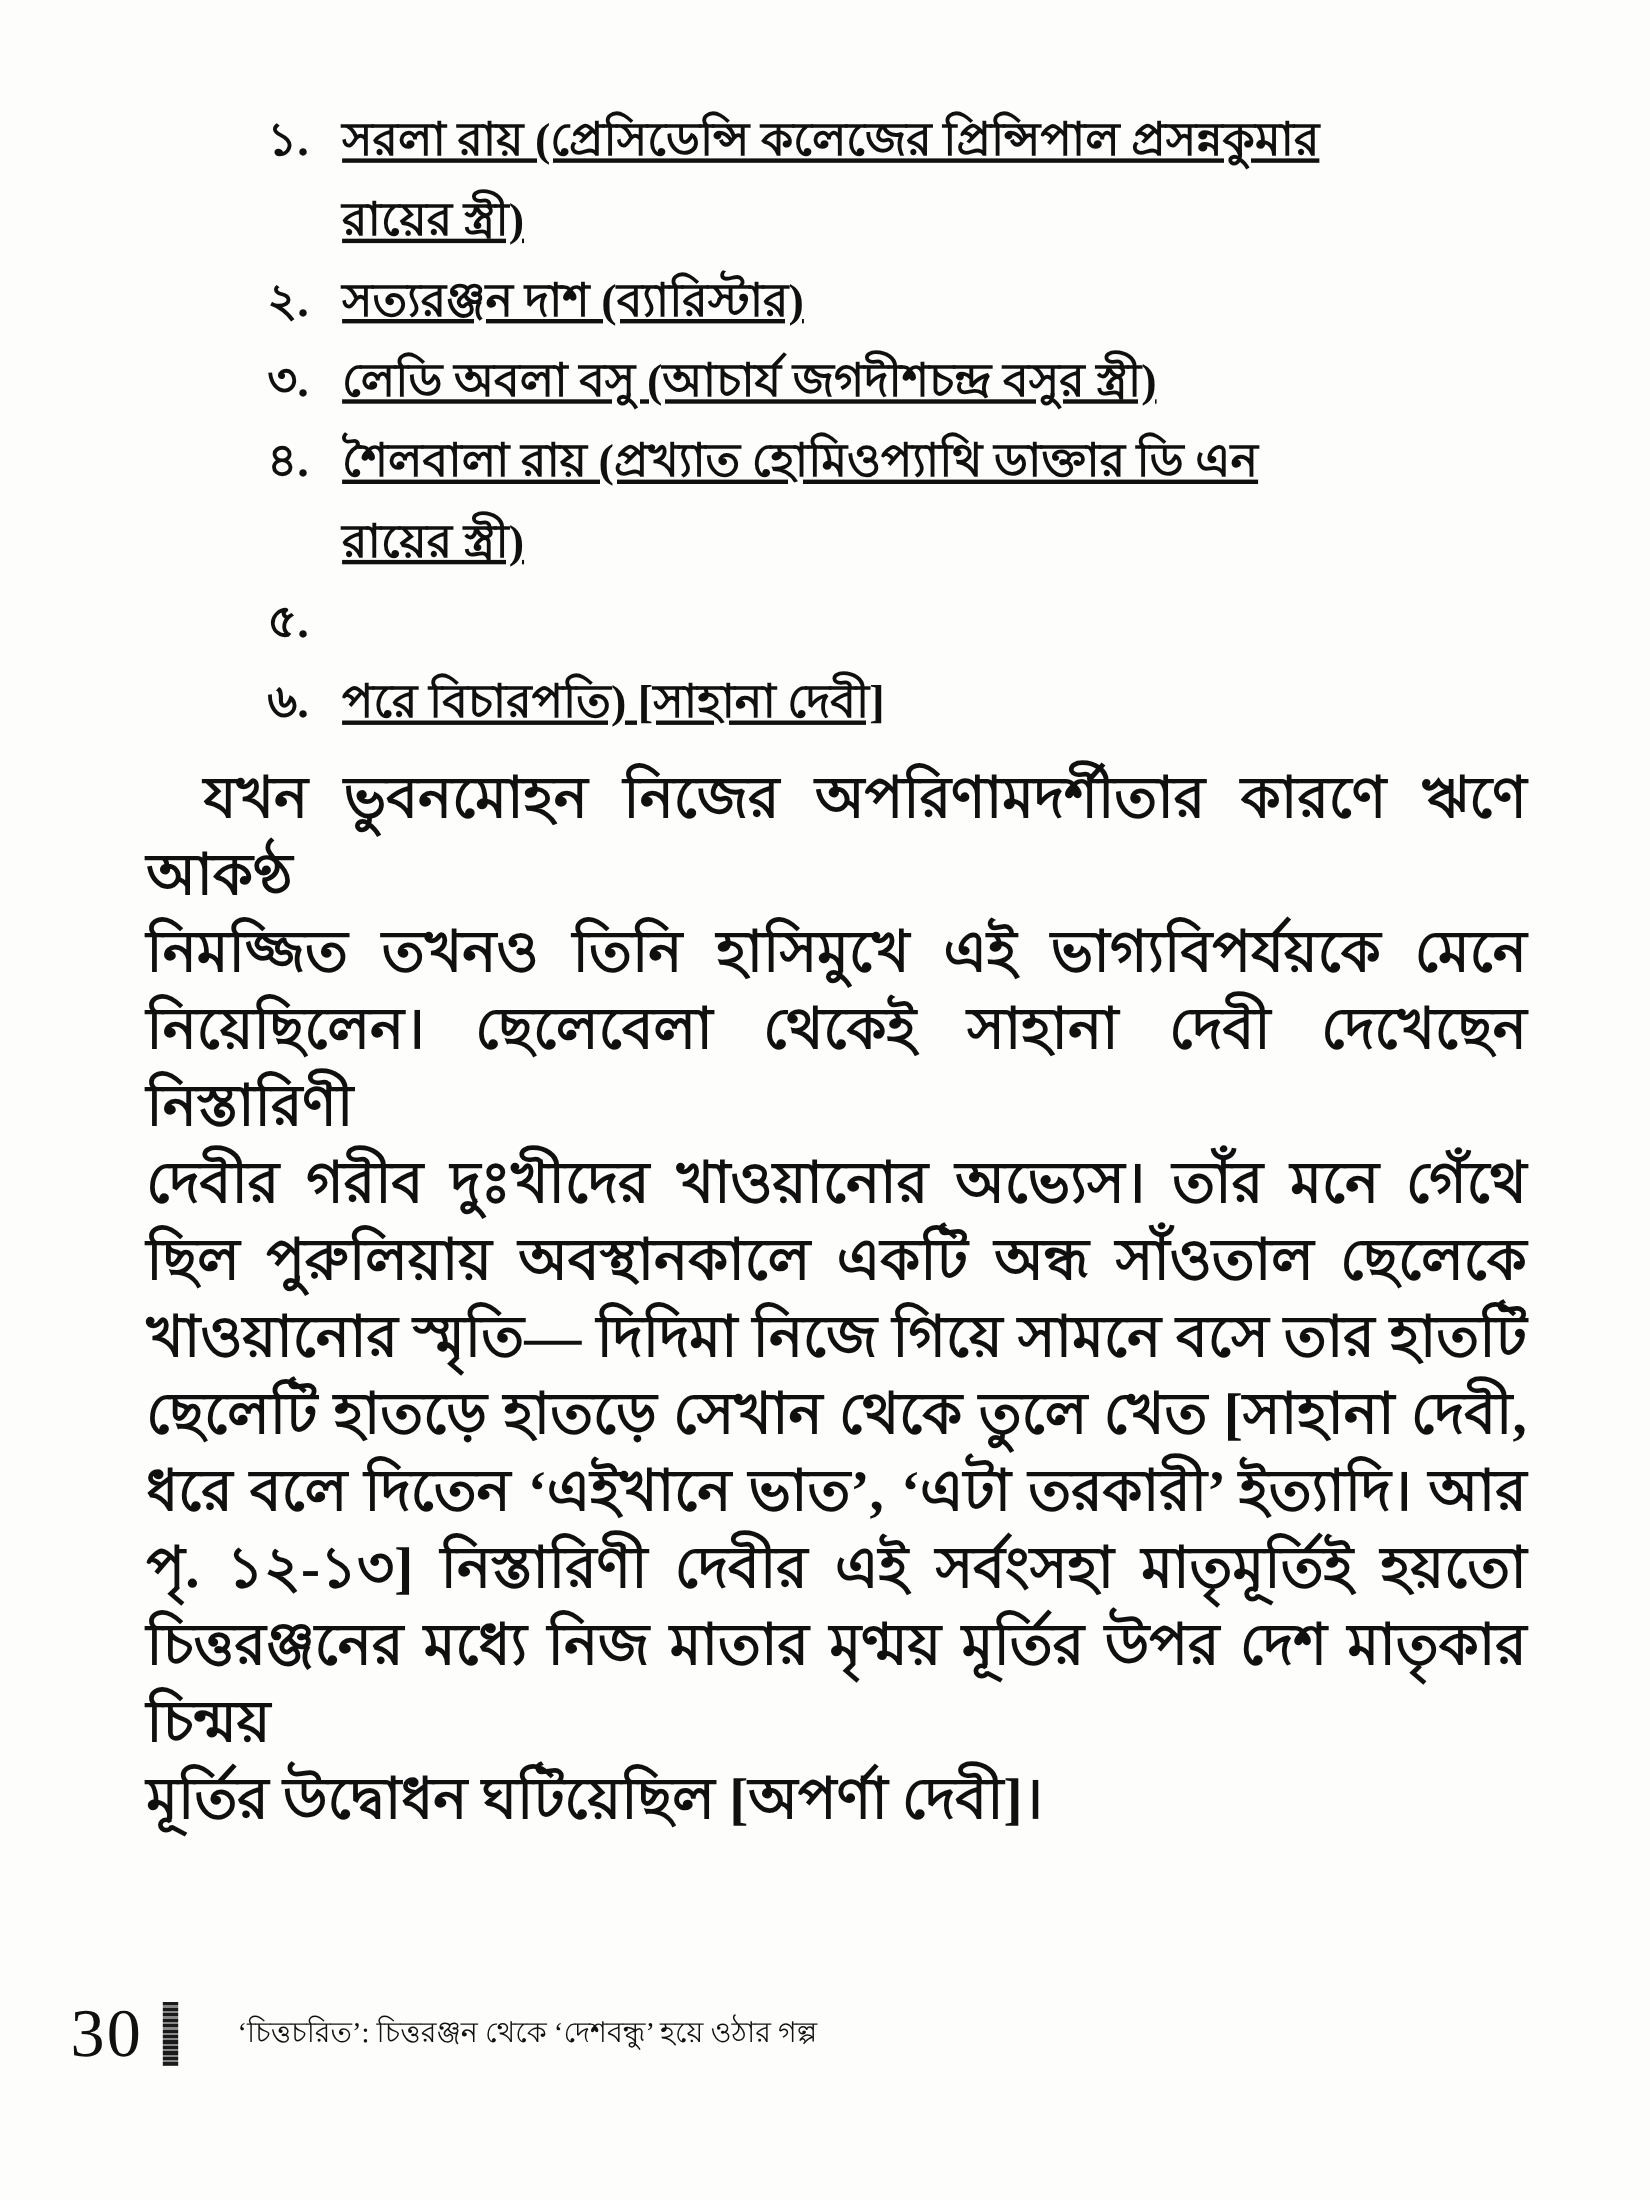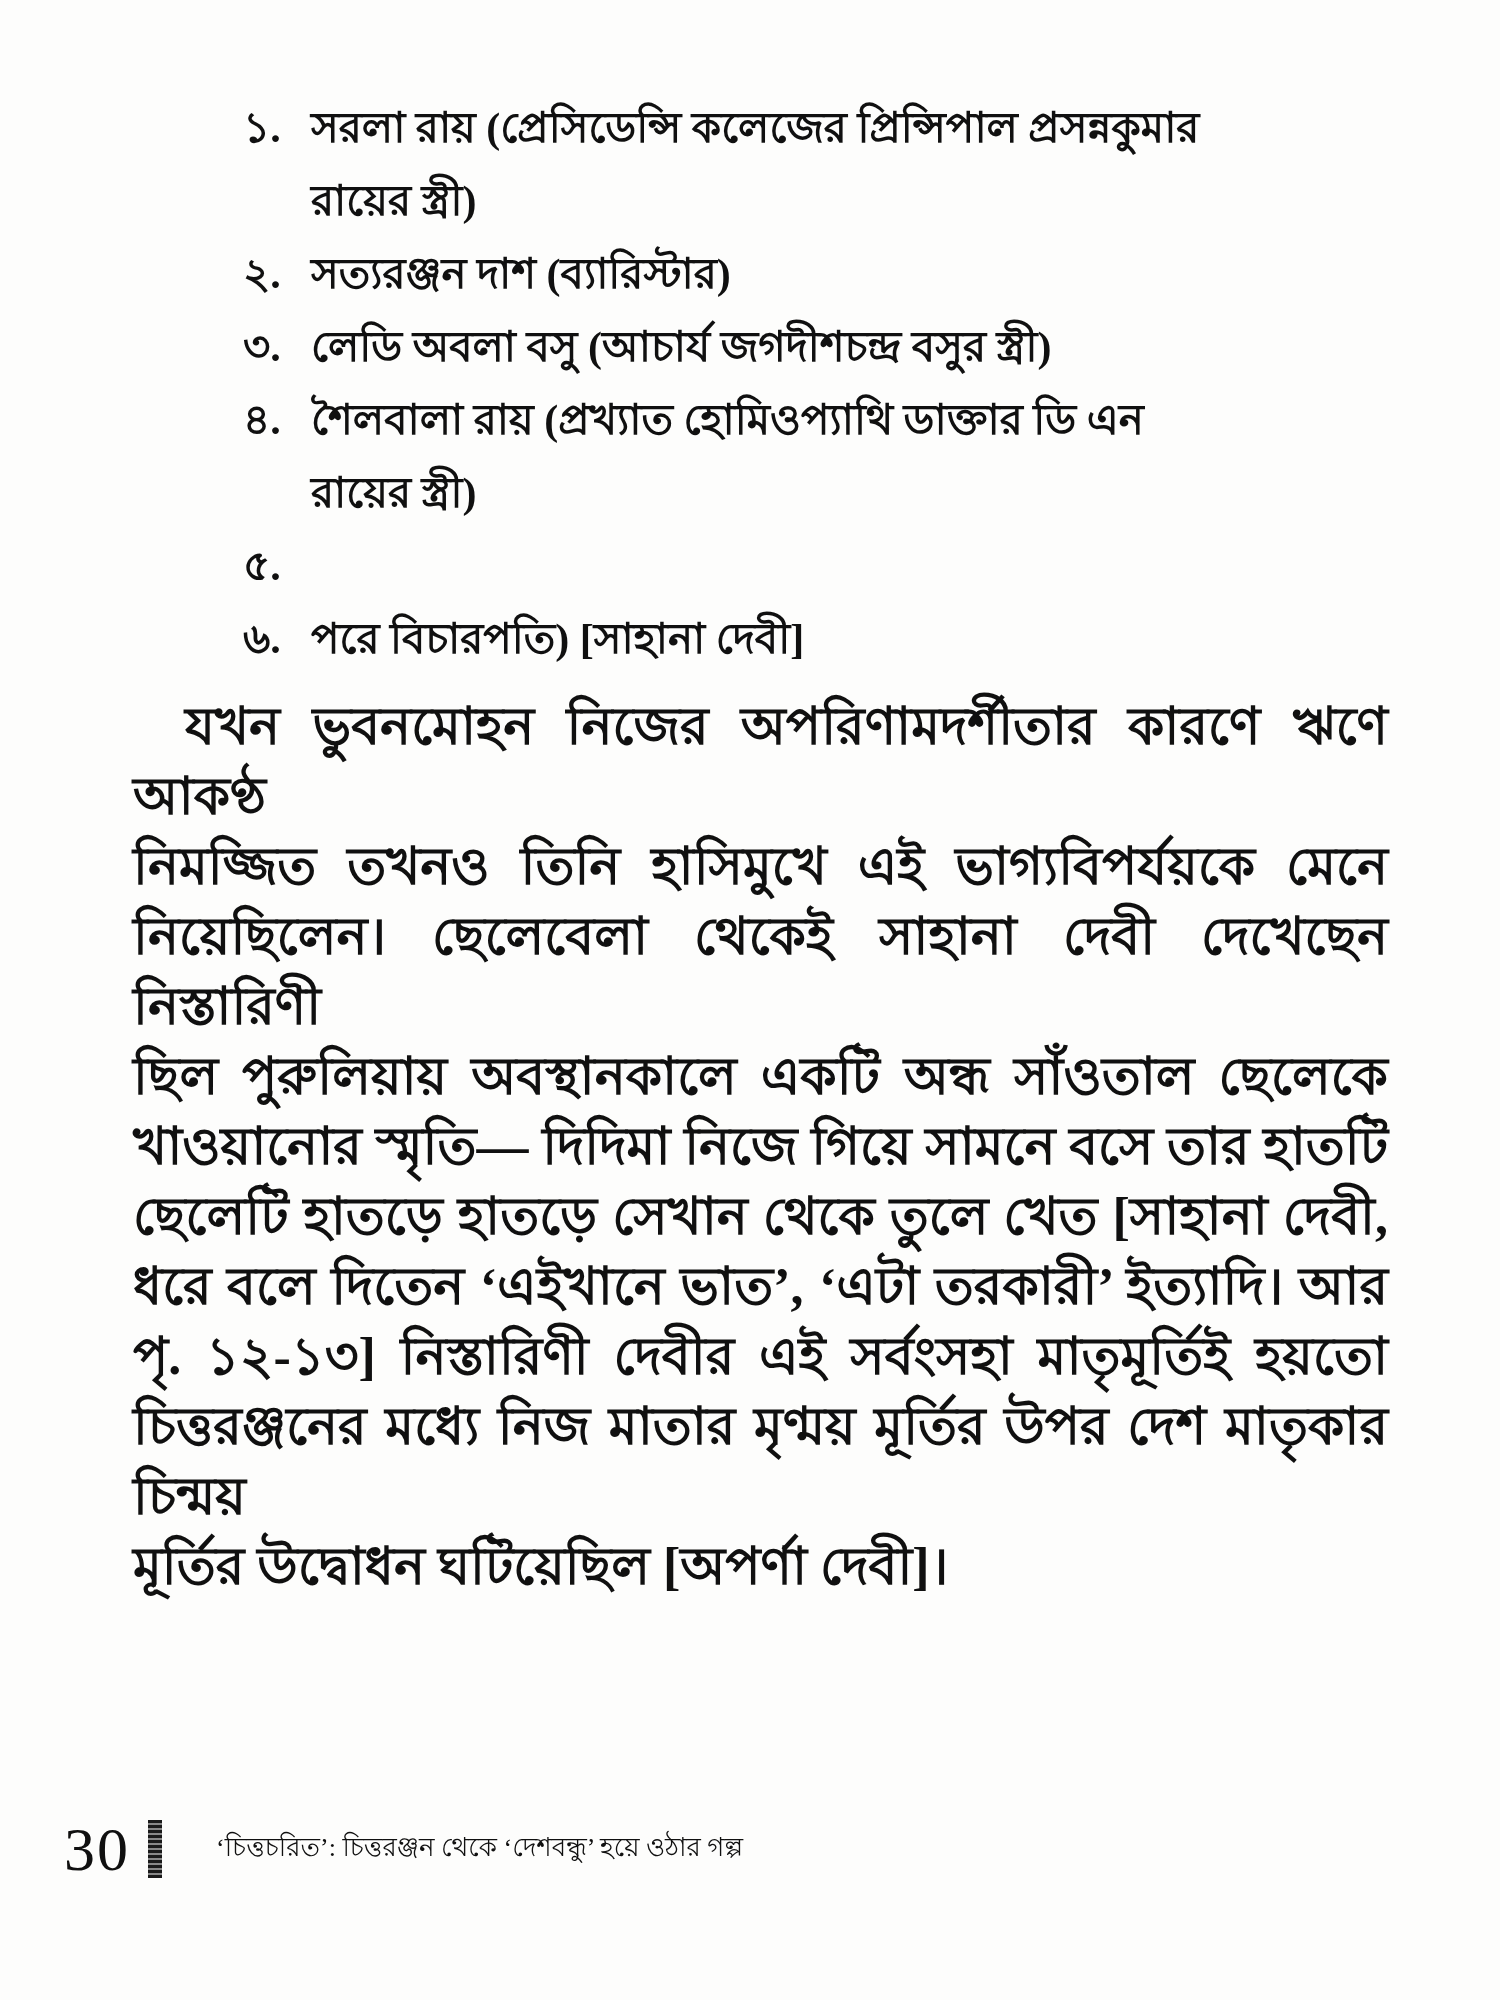--- a/index.html
+++ b/index.html
@@ -32,20 +32,21 @@
   .list-item {
     display: flex;
     align-items: flex-start;
   }
   .list-number {
     flex: 0 0 68px;
     line-height: 73px;
   }
   .list-body {
     flex: 1 1 auto;
+    text-decoration: underline;
   }
   .list-line {
     line-height: 73px;
     white-space: nowrap;
   }
   
   .paragraph {
     font-size: 52px;
     font-weight: 700;
   }
@@ -140,20 +141,21 @@
           <div class="list-body">
             <div class="list-line">পরে বিচারপতি) [সাহানা দেবী]</div>
           </div>
         </div>
       </div>
 
     <div class="paragraph paragraph-1">
         <div class="para-line indent">যখন ভুবনমোহন নিজের অপরিণামদর্শীতার কারণে ঋণে আকণ্ঠ</div>
         <div class="para-line">নিমজ্জিত তখনও তিনি হাসিমুখে এই ভাগ্যবিপর্যয়কে মেনে</div>
         <div class="para-line">নিয়েছিলেন। ছেলেবেলা থেকেই সাহানা দেবী দেখেছেন নিস্তারিণী</div>
+        <div class="para-line">দেবীর গরীব দুঃখীদের খাওয়ানোর অভ্যেস। তাঁর মনে গেঁথে</div>
         <div class="para-line">ছিল পুরুলিয়ায় অবস্থানকালে একটি অন্ধ সাঁওতাল ছেলেকে</div>
         <div class="para-line">খাওয়ানোর স্মৃতি— দিদিমা নিজে গিয়ে সামনে বসে তার হাতটি</div>
         <div class="para-line">ছেলেটি হাতড়ে হাতড়ে সেখান থেকে তুলে খেত [সাহানা দেবী,</div>
         <div class="para-line">ধরে বলে দিতেন ‘এইখানে ভাত’, ‘এটা তরকারী’ ইত্যাদি। আর</div>
         <div class="para-line">পৃ. ১২-১৩] নিস্তারিণী দেবীর এই সর্বংসহা মাতৃমূর্তিই হয়তো</div>
         <div class="para-line">চিত্তরঞ্জনের মধ্যে নিজ মাতার মৃণ্ময় মূর্তির উপর দেশ মাতৃকার চিন্ময়</div>
         <div class="para-line no-stretch">মূর্তির উদ্বোধন ঘটিয়েছিল [অপর্ণা দেবী]।</div>
       </div>
 
 

